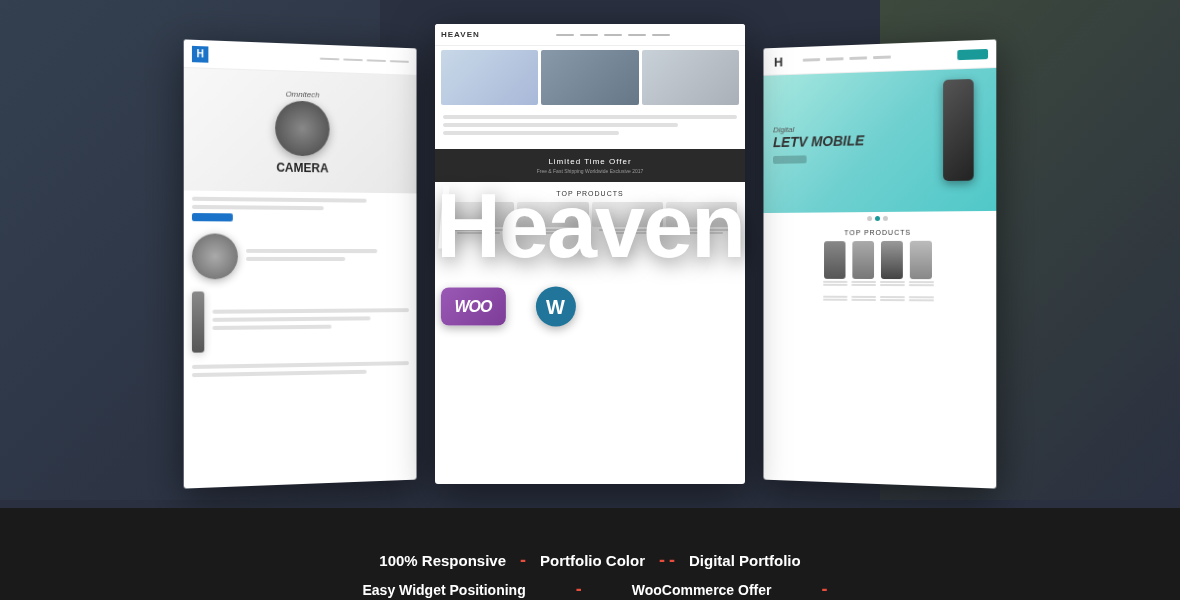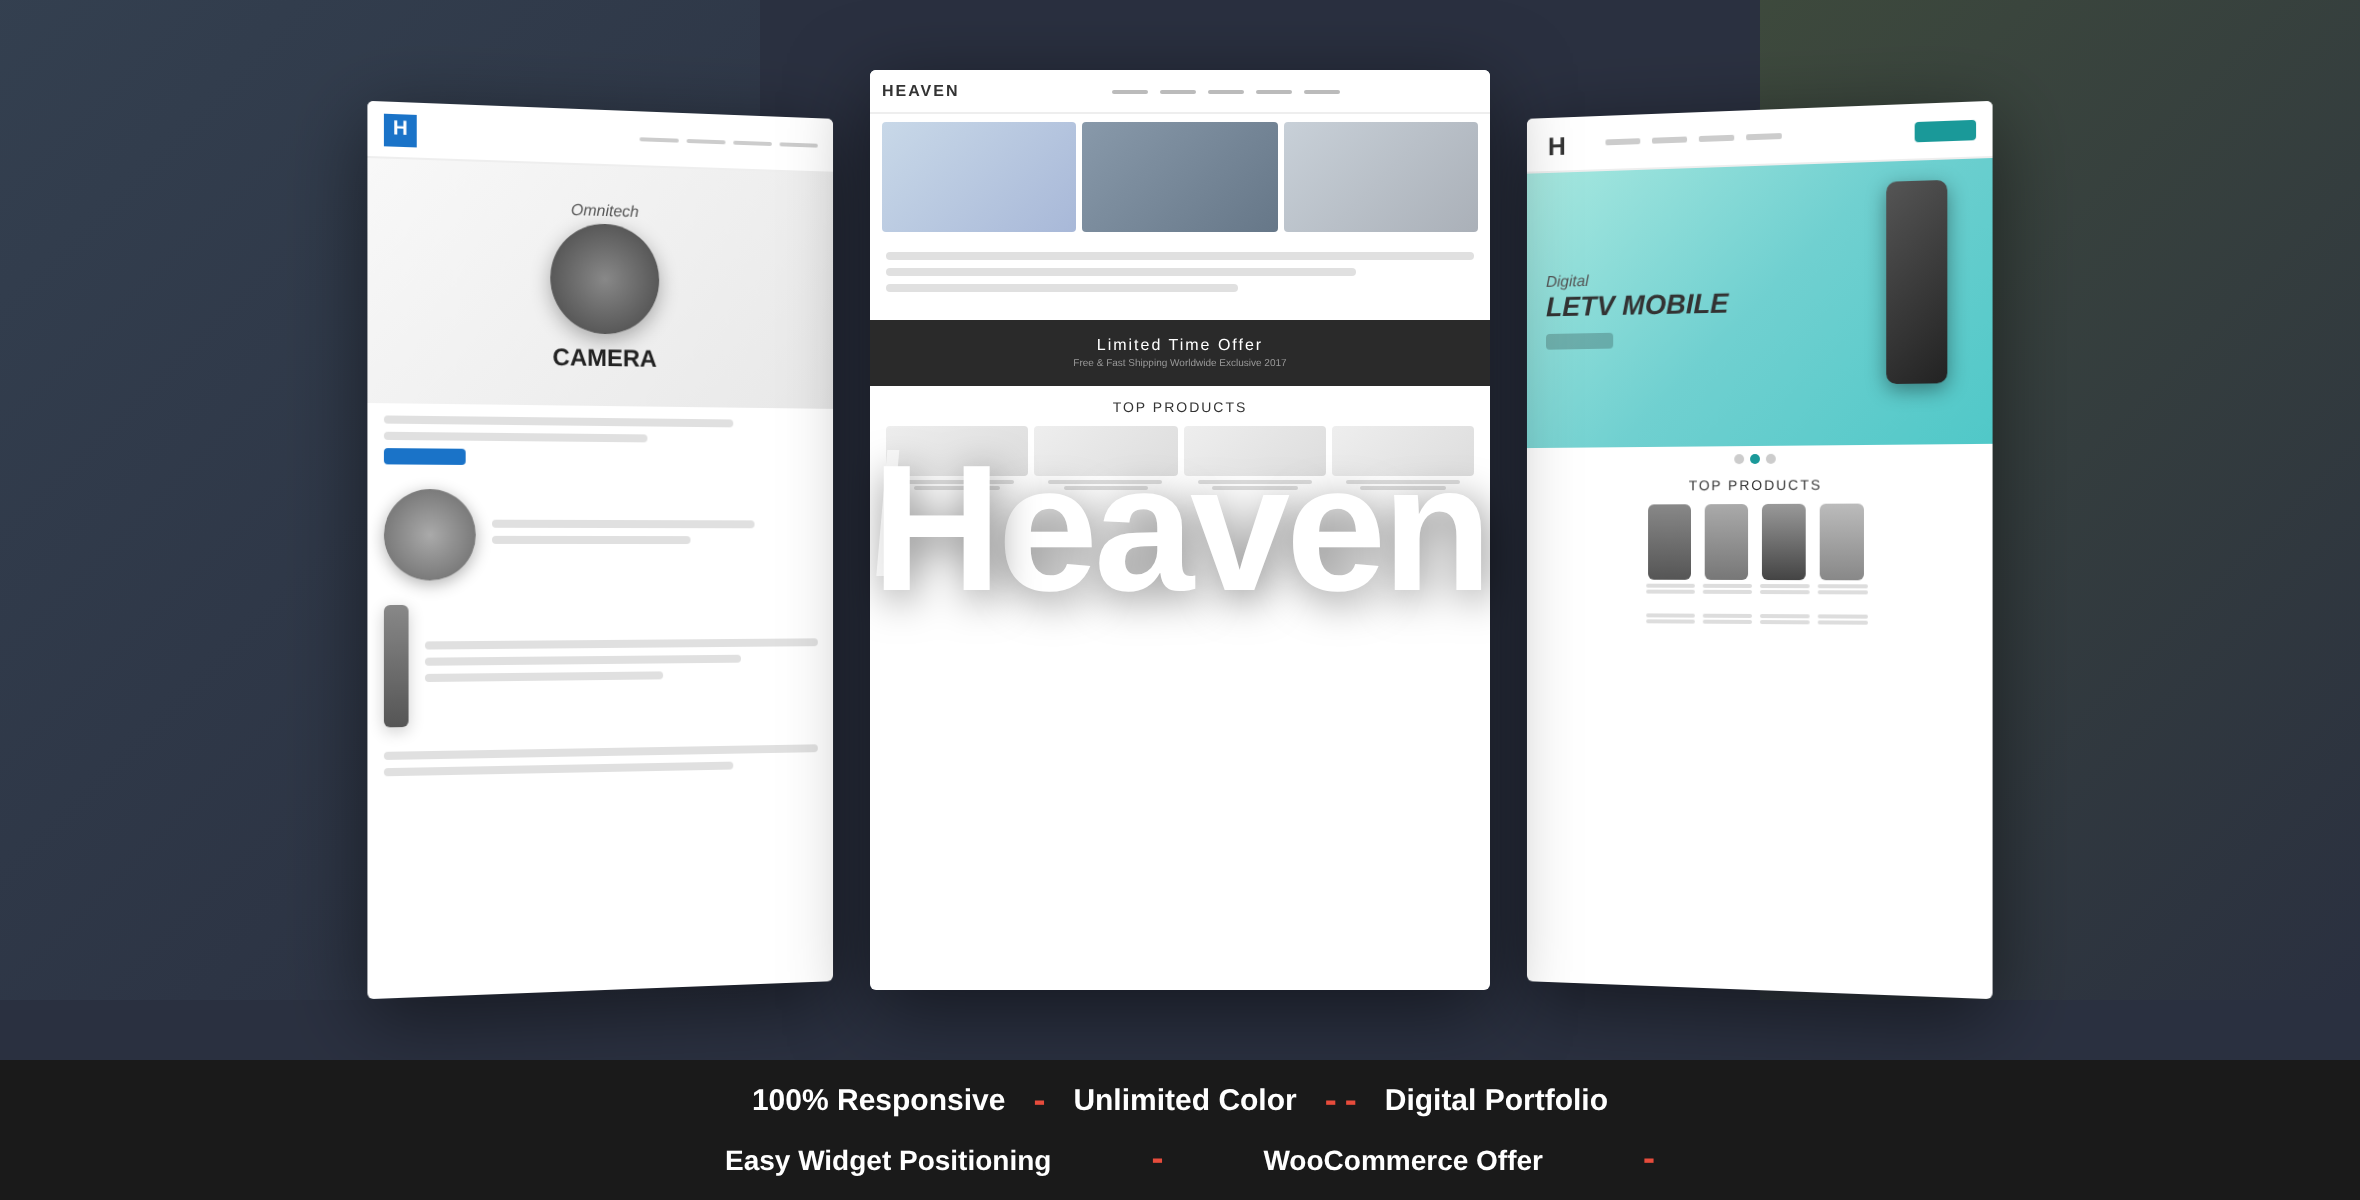--- a/index.html
+++ b/index.html
@@ -544,25 +544,25 @@
     .device-phone {
       width: 10px;
       height: 18px;
       border: 2px solid rgba(255,255,255,0.8);
       border-radius: 1px;
     }
 
     
     .bottom-bar {
       background: #1a1a1a;
-      height: 70px;
+      height: 92px;
       display: flex;
       flex-direction: column;
       align-items: center;
-      justify-content: center;
+      justify-content: flex-end;
       gap: 8px;
       position: relative;
       z-index: 5;
       flex-shrink: 0;
     }
 
     .features-row {
       display: flex;
       align-items: center;
       gap: 0;
@@ -800,29 +800,55 @@
             <div class="right-phone-line"></div>
           </div>
         </div>
       </div>
     </div>
 
     <div class="brand-overlay">
       <div class="brand-name">
         <span class="H-special">H</span><span>eaven</span>
       </div>
+      <div class="icons-row">
+
+        <div class="brand-icon">
+          <div class="woo-icon">
+            <span>WOO</span>
+          </div>
+        </div>
+
+        <div class="brand-icon">
+          <div class="wp-icon">
+            <span>W</span>
+          </div>
+        </div>
+
+        <div class="brand-icon">
+          <div class="refresh-icon"></div>
+        </div>
+
+        <div class="brand-icon">
+          <div class="devices-icon">
+            <div class="device-desktop"></div>
+            <div class="device-tablet"></div>
+            <div class="device-phone"></div>
+          </div>
+        </div>
+      </div>
     </div>
 
   </div>
 
   <div class="bottom-bar">
     <div class="features-row">
       <span class="feature-text">100% Responsive</span>
       <span class="feature-separator">-</span>
-      <span class="feature-text">Unlimited Color</span>
+      <span class="feature-text">Portfolio Color</span>
       <span class="feature-separator">-</span>
       <span class="feature-separator">-</span>
       <span class="feature-text">Digital Portfolio</span>
     </div>
     <div class="features-row-2">
       <span class="feature-text">Easy Widget Positioning</span>
       <span class="feature-separator">-</span>
       <span class="feature-text">WooCommerce  Offer</span>
       <span class="feature-separator">-</span>
     </div>

